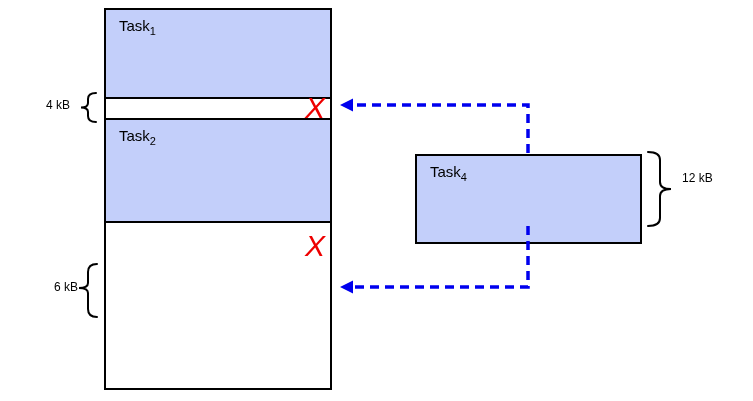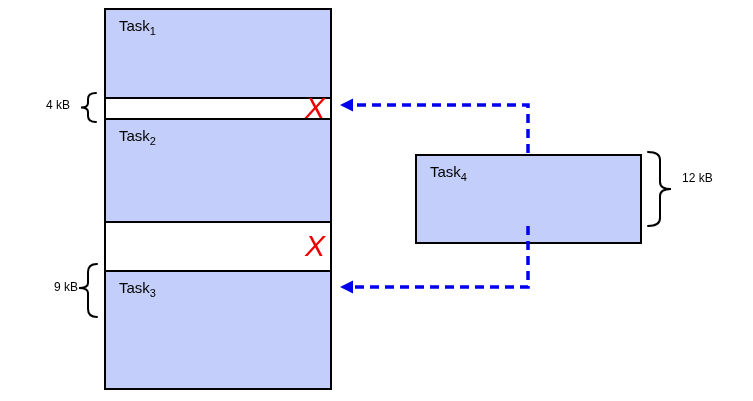--- a/index.html
+++ b/index.html
@@ -100,27 +100,24 @@
     </div>
     <div class="seg gap seg-g1">
       <span class="reject">X</span>
     </div>
     <div class="seg task seg-t2">
       <span class="tlabel"><span>Task</span><sub>2</sub></span>
     </div>
     <div class="seg gap seg-g2">
       <span class="reject">X</span>
     </div>
-    <div class="seg task seg-t3">
-      <span class="tlabel"><span>Task</span><sub>3</sub></span>
-    </div>
   </div>
 
   <div class="size-label lbl-4kb">4 kB</div>
-  <div class="size-label lbl-8kb">9 kB</div>
+  <div class="size-label lbl-8kb">6 kB</div>
 
   <div class="task4">
     <span class="tlabel"><span>Task</span><sub>4</sub></span>
   </div>
   <div class="size-label lbl-12kb">12 kB</div>
 
   <svg class="overlay" viewBox="0 0 753 401">
     <path class="brace" d="M96,93 Q88,93 88,99 L88,103 Q88,107.5 81,107.5 Q88,107.5 88,112 L88,116 Q88,122 96,122"></path>
     <path class="brace" d="M97,264 Q88,264 88,272 L88,283 Q88,288 79,288 Q88,288 88,293 L88,309 Q88,317 97,317"></path>
     <path class="brace" d="M648,152 Q660,152 660,160 L660,182 Q660,189 671,189 Q660,189 660,196 L660,218 Q660,226 648,226"></path>

